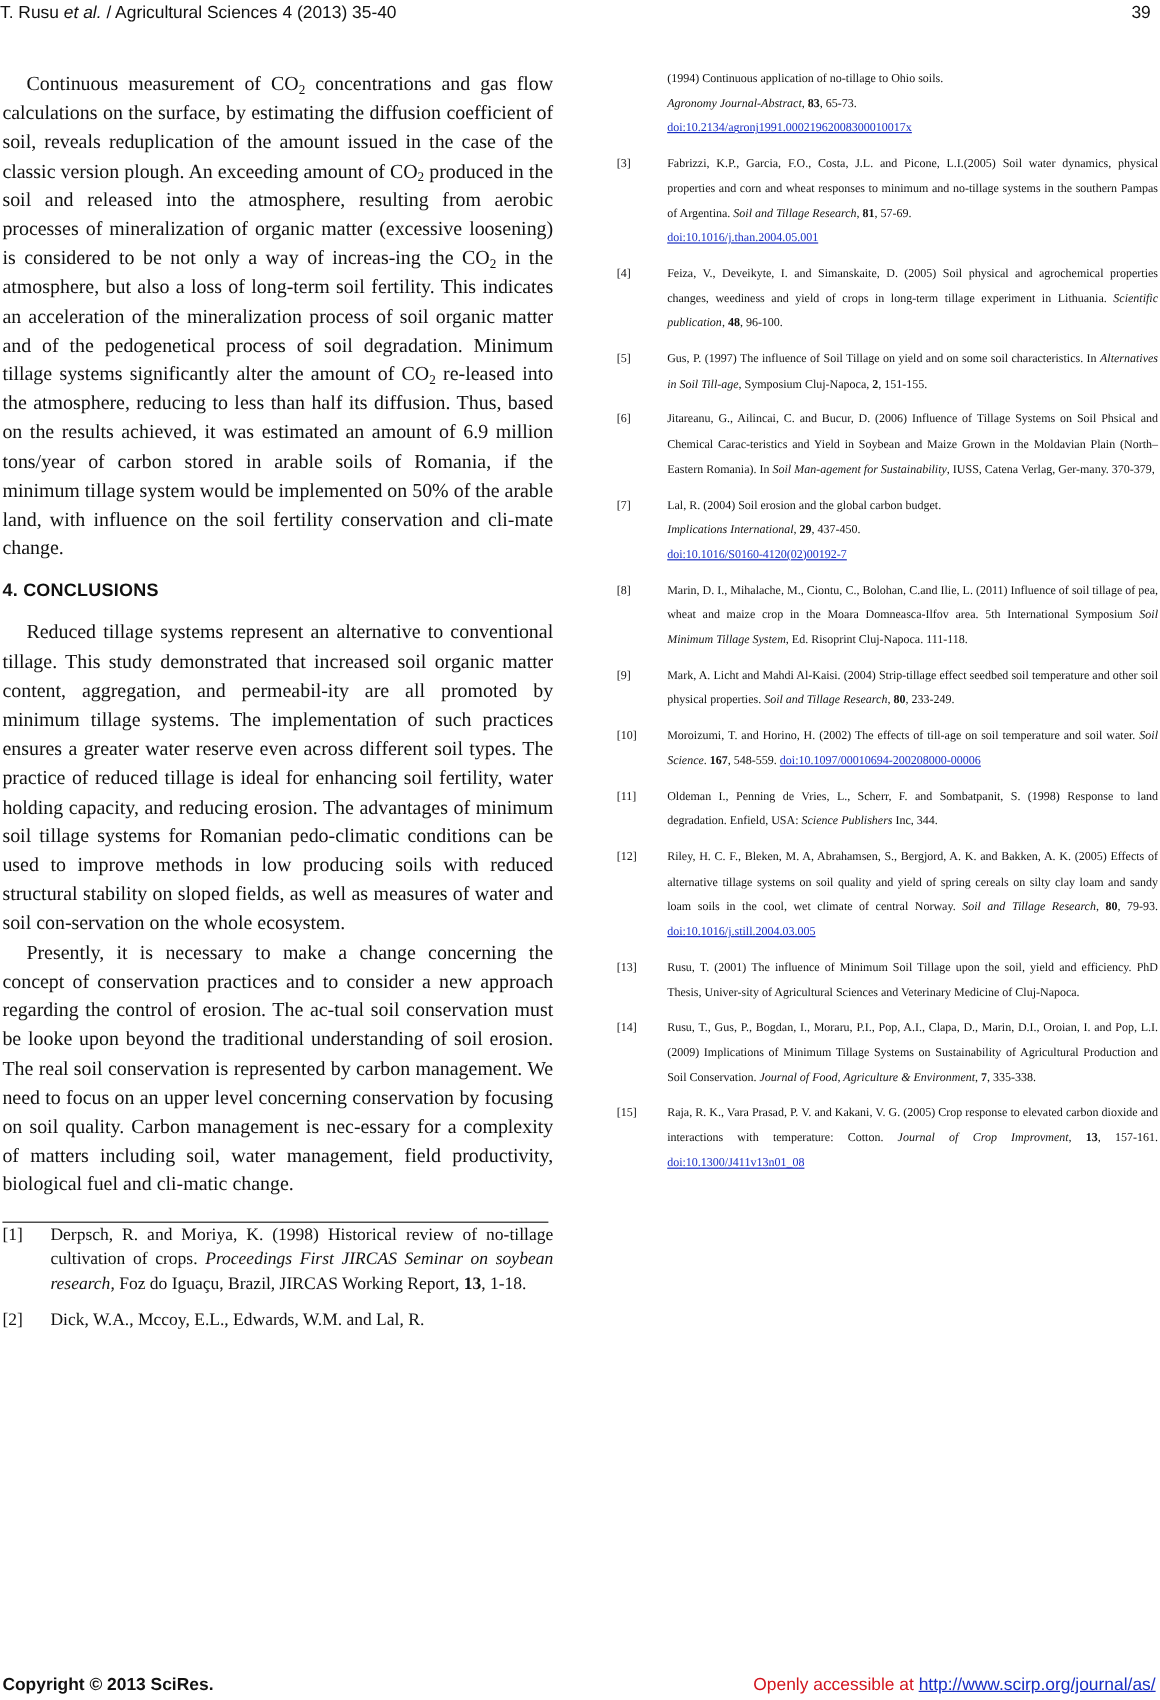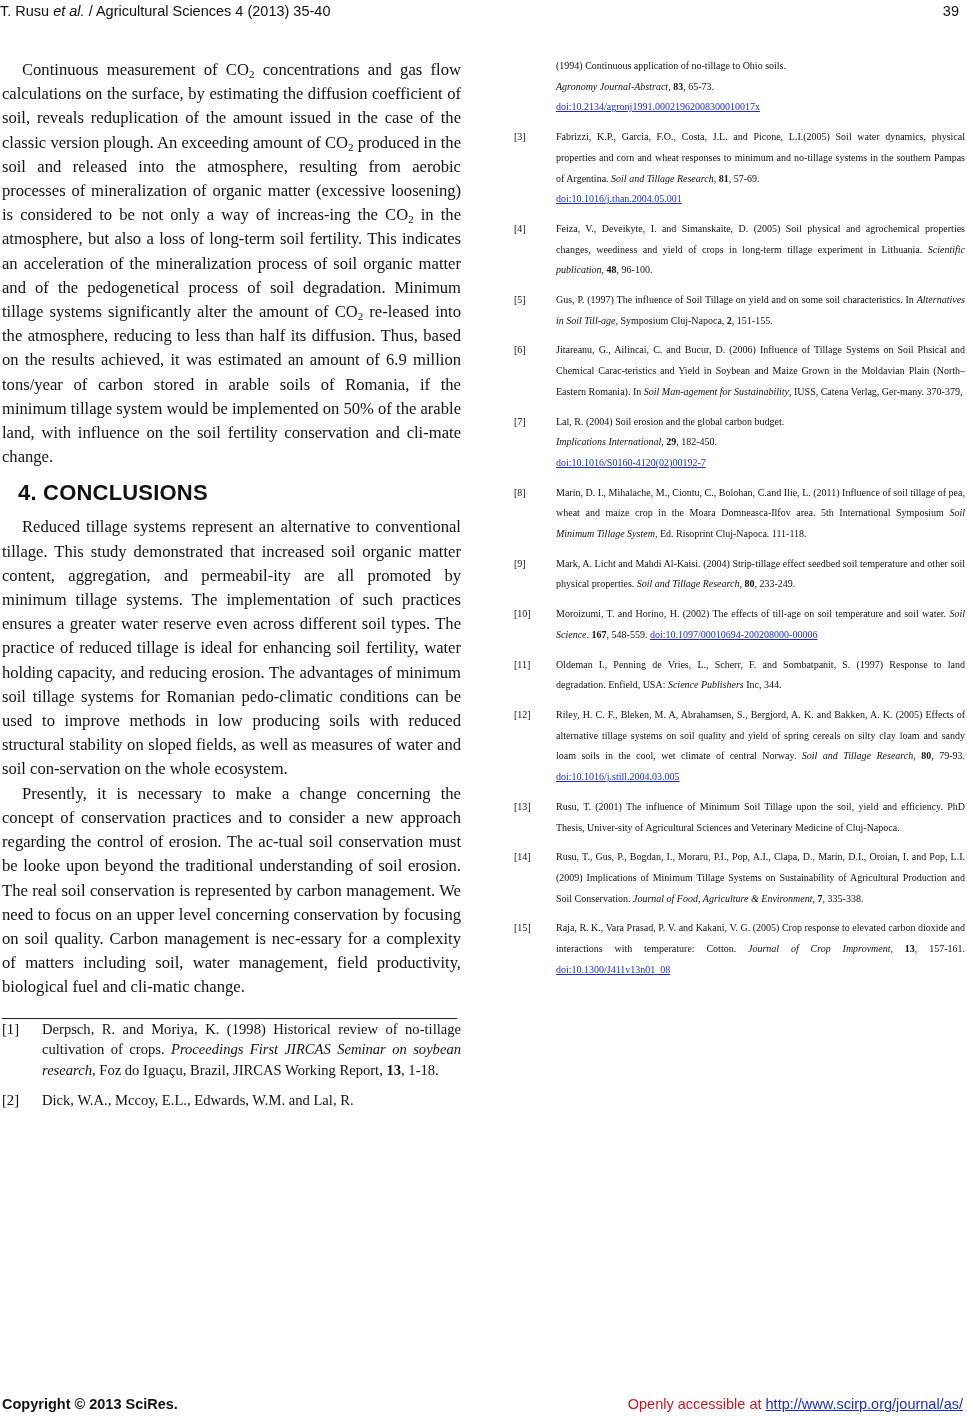--- a/index.html
+++ b/index.html
@@ -4,21 +4,21 @@
 <style>
   html, body { margin: 0; padding: 0; background: #ffffff; }
   body { width: 967px; height: 1417px; position: relative; overflow: hidden; color: #111; }
   .header { position: absolute; top: 0; left: 0; width: 967px; height: 26px; font-family: "Liberation Sans", sans-serif; font-size: 14.5px; color: #111; }
   .header .running { position: absolute; left: 0; width: 938px; top: 3px; text-align: left; }
   .header .pageno { position: absolute; right: 8px; top: 3px; }
   .col { position: absolute; top: 58px; font-family: "Liberation Serif", serif; font-size: 16.6px; line-height: 24.2px; text-align: justify; }
   .col.left { left: 2px; width: 459px; }
   .col.right { left: 514px; width: 451px; top: 56px; font-size: 10px; line-height: 20.7px; }
   p.para { margin: 0; text-indent: 20px; }
-  .sec-h { font-family: "Liberation Sans", sans-serif; font-weight: bold; font-size: 22px; line-height: 26px; margin: 11px 0 9px 16px; text-align: left; letter-spacing: 0.2px; }
+  .sec-h { font-family: "Liberation Sans", sans-serif; font-weight: bold; font-size: 15px; line-height: 26px; margin: 11px 0 9px 0; text-align: left; letter-spacing: 0.2px; }
   .sec-h.refs { margin-top: 12px; margin-bottom: 9px; }
   .rule { border: 0; border-top: 1px solid #222; margin: 18px 4px 0 0; width: 455px; }
   sub { font-size: 11px; line-height: 0; vertical-align: -3px; }
   .ref { display: flex; margin: 0 0 9px 0; }
   .ref .num { width: 42px; flex: 0 0 42px; text-align: left; }
   .ref .body { flex: 1; text-align: justify; }
   .col.left .ref { font-size: 14.6px; line-height: 20.7px; }
   .col.left .ref .num { width: 40px; flex: 0 0 40px; }
   a.doi { color: #1a2fc4; text-decoration: underline; }
   i { font-style: italic; }
@@ -76,41 +76,41 @@
     <span class="body"><span>Gus, P. (1997) The influence of Soil Tillage on yield and on some soil characteristics. In </span><i>Alternatives in Soil Till-age</i><span>, Symposium Cluj-Napoca, </span><b>2</b><span>, 151-155.</span></span>
   </div>
 
   <div class="ref">
     <span class="num">[6]</span>
     <span class="body"><span>Jitareanu, G., Ailincai, C. and Bucur, D. (2006) Influence of Tillage Systems on Soil Phsical and Chemical Carac-teristics and Yield in Soybean and Maize Grown in the Moldavian Plain (North–Eastern Romania). In </span><i>Soil Man-agement for Sustainability</i><span>, IUSS, Catena Verlag, Ger-many. 370-379,</span></span>
   </div>
 
   <div class="ref">
     <span class="num">[7]</span>
-    <span class="body" style="text-align:left"><span>Lal, R. (2004) Soil erosion and the global carbon budget. </span><br><i>Implications International</i>, <b>29</b><span>, 182-450.</span><br><a class="doi" href="#">doi:10.1016/S0160-4120(02)00192-7</a></span>
+    <span class="body" style="text-align:left"><span>Lal, R. (2004) Soil erosion and the global carbon budget. </span><br><i>Implications International</i>, <b>29</b><span>, 437-450.</span><br><a class="doi" href="#">doi:10.1016/S0160-4120(02)00192-7</a></span>
   </div>
 
   <div class="ref">
     <span class="num">[8]</span>
     <span class="body"><span>Marin, D. I., Mihalache, M., Ciontu, C., Bolohan, C.and Ilie, L. (2011) Influence of soil tillage of pea, wheat and maize crop in the Moara Domneasca-Ilfov area. 5th International Symposium </span><i>Soil Minimum Tillage System</i><span>, Ed. Risoprint Cluj-Napoca. 111-118.</span></span>
   </div>
 
   <div class="ref">
     <span class="num">[9]</span>
     <span class="body"><span>Mark, A. Licht and Mahdi Al-Kaisi. (2004) Strip-tillage effect seedbed soil temperature and other soil physical properties. </span><i>Soil and Tillage Research</i>, <b>80</b><span>, 233-249.</span></span>
   </div>
 
   <div class="ref">
     <span class="num">[10]</span>
     <span class="body"><span>Moroizumi, T. and Horino, H. (2002) The effects of till-age on soil temperature and soil water. </span><i>Soil Science</i><span>. </span><b>167</b><span>, 548-559. </span><a class="doi" href="#">doi:10.1097/00010694-200208000-00006</a></span>
   </div>
 
   <div class="ref">
     <span class="num">[11]</span>
-    <span class="body"><span>Oldeman I., Penning de Vries, L., Scherr, F. and Sombatpanit, S. (1997) Response to land degradation. Enfield, USA: </span><i>Science Publishers</i><span> Inc, 344.</span></span>
+    <span class="body"><span>Oldeman I., Penning de Vries, L., Scherr, F. and Sombatpanit, S. (1998) Response to land degradation. Enfield, USA: </span><i>Science Publishers</i><span> Inc, 344.</span></span>
   </div>
 
   <div class="ref">
     <span class="num">[12]</span>
     <span class="body"><span>Riley, H. C. F., Bleken, M. A, Abrahamsen, S., Bergjord, A. K. and Bakken, A. K. (2005) Effects of alternative tillage systems on soil quality and yield of spring cereals on silty clay loam and sandy loam soils in the cool, wet climate of central Norway. </span><i>Soil and Tillage Research</i>, <b>80</b><span>, 79-93. </span><a class="doi" href="#">doi:10.1016/j.still.2004.03.005</a></span>
   </div>
 
   <div class="ref">
     <span class="num">[13]</span>
     <span class="body">Rusu, T. (2001) The influence of Minimum Soil Tillage upon the soil, yield and efficiency. PhD Thesis, Univer-sity of Agricultural Sciences and Veterinary Medicine of Cluj-Napoca.</span>

